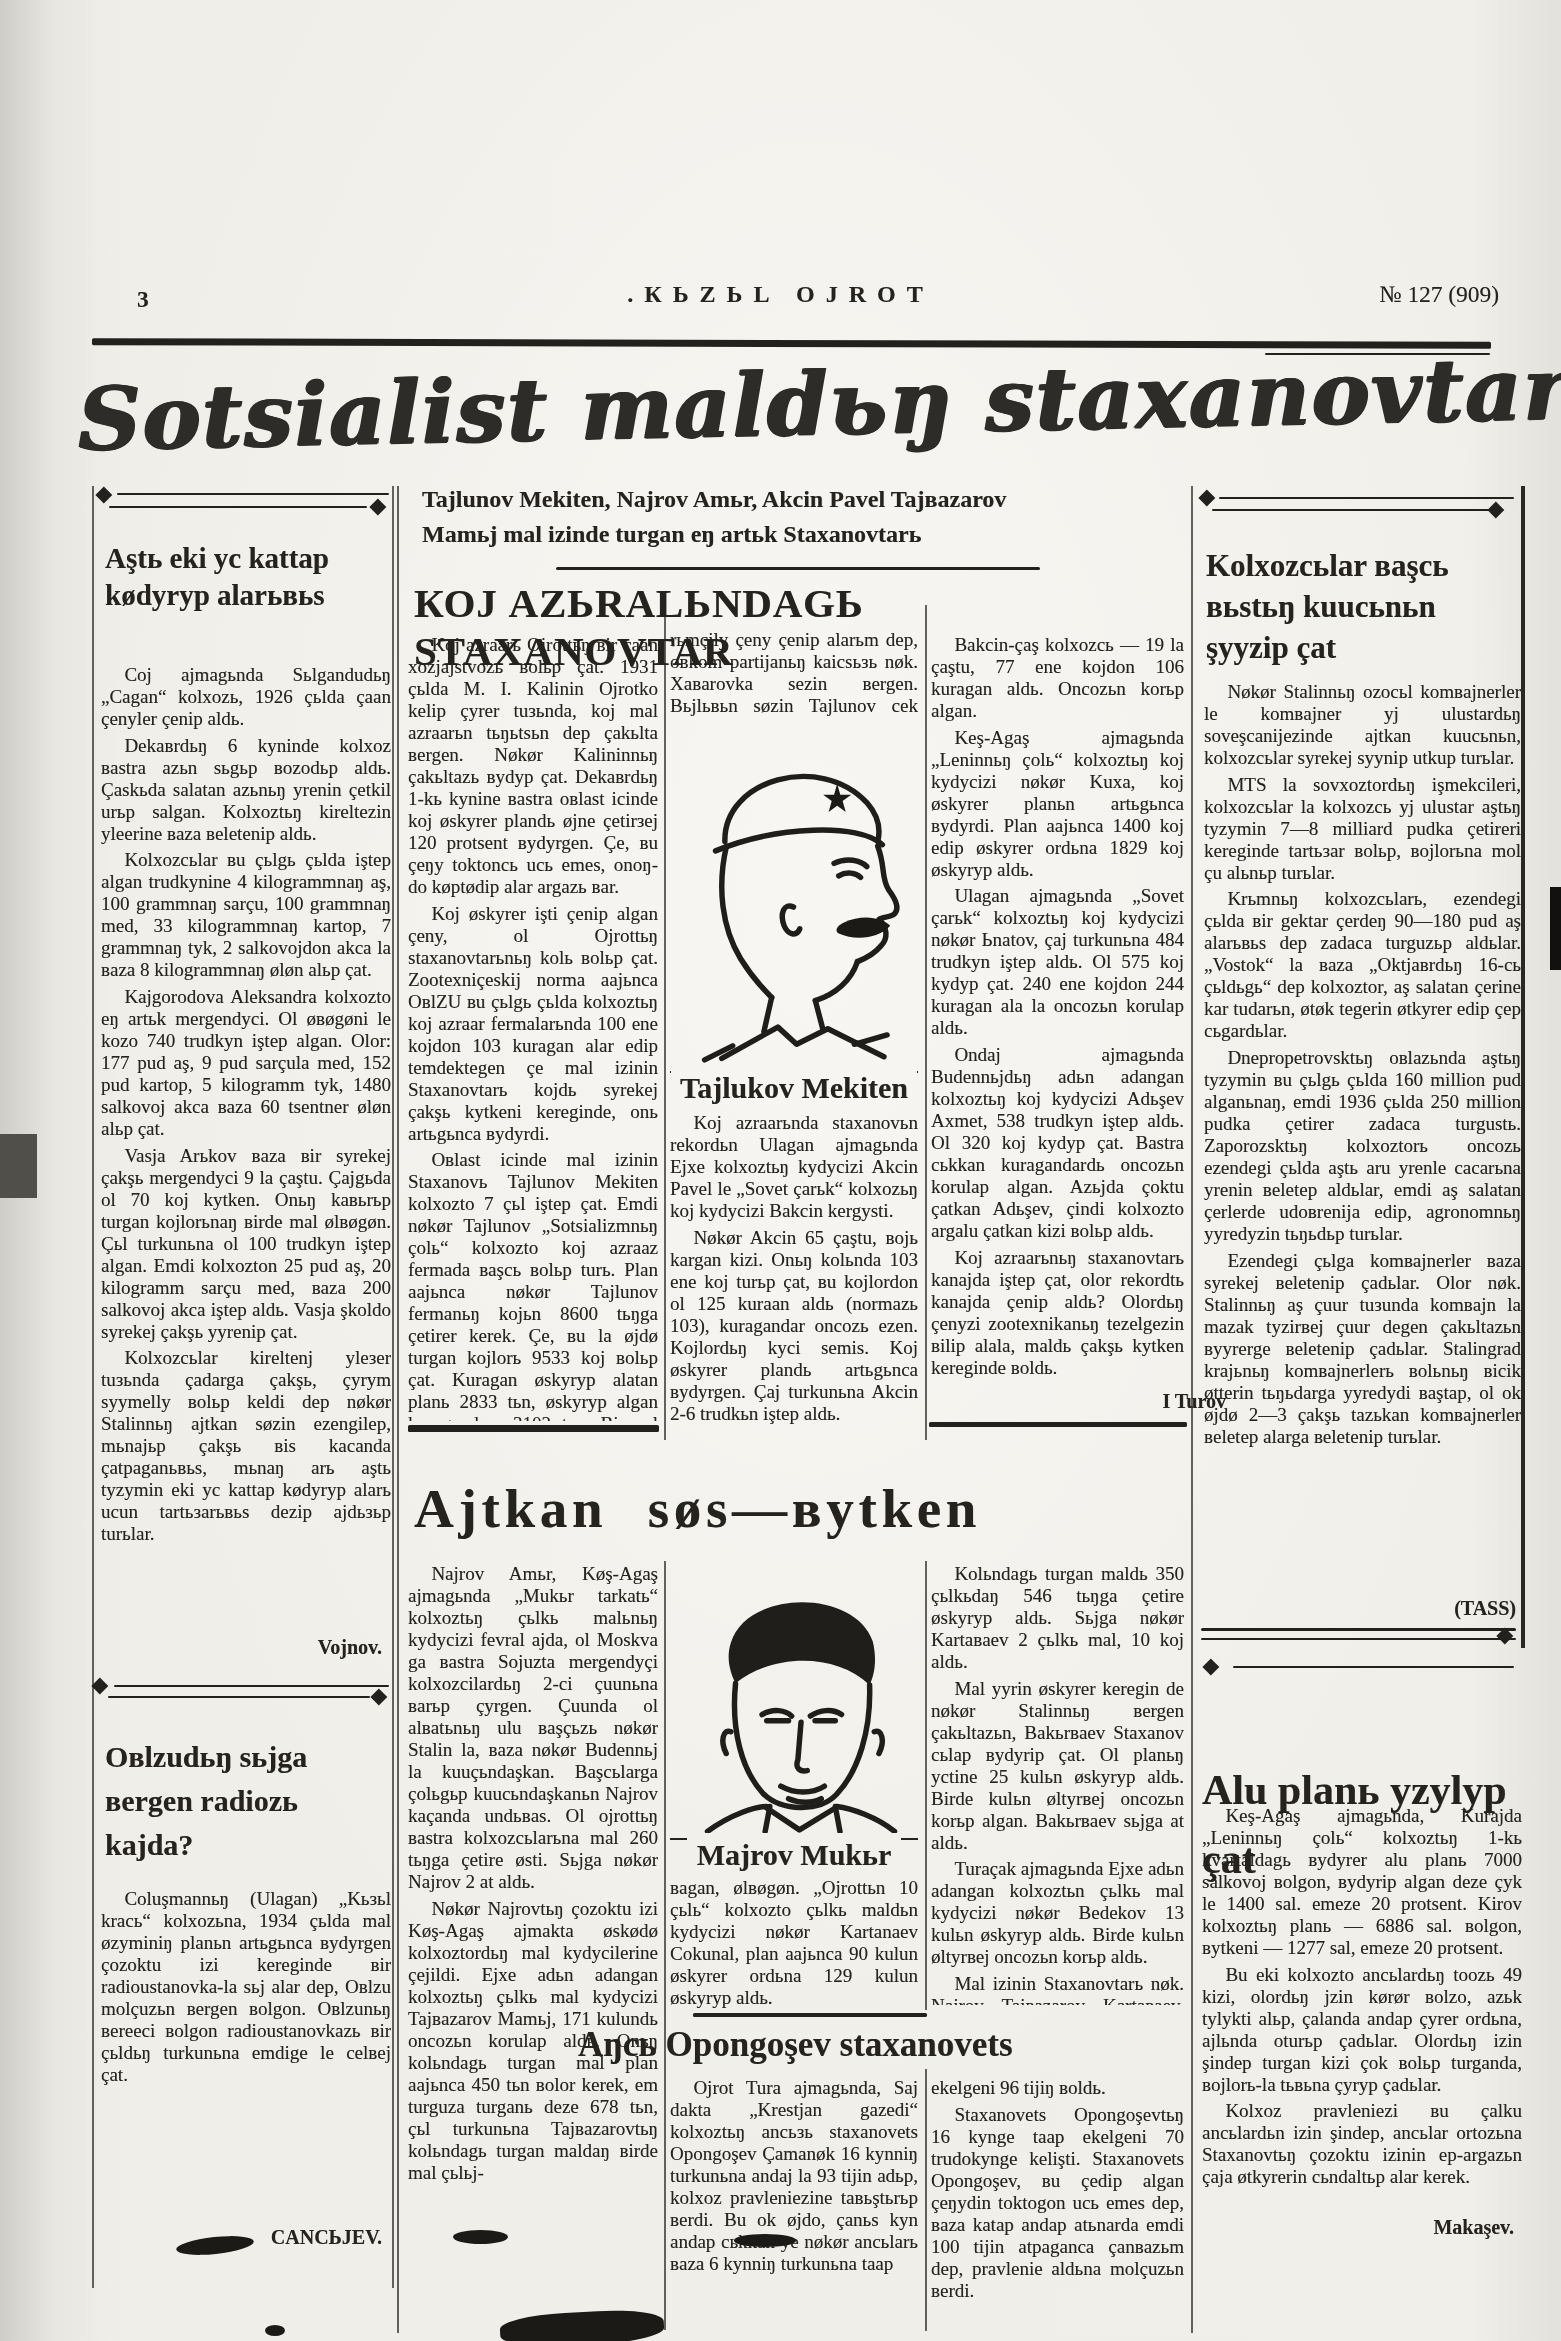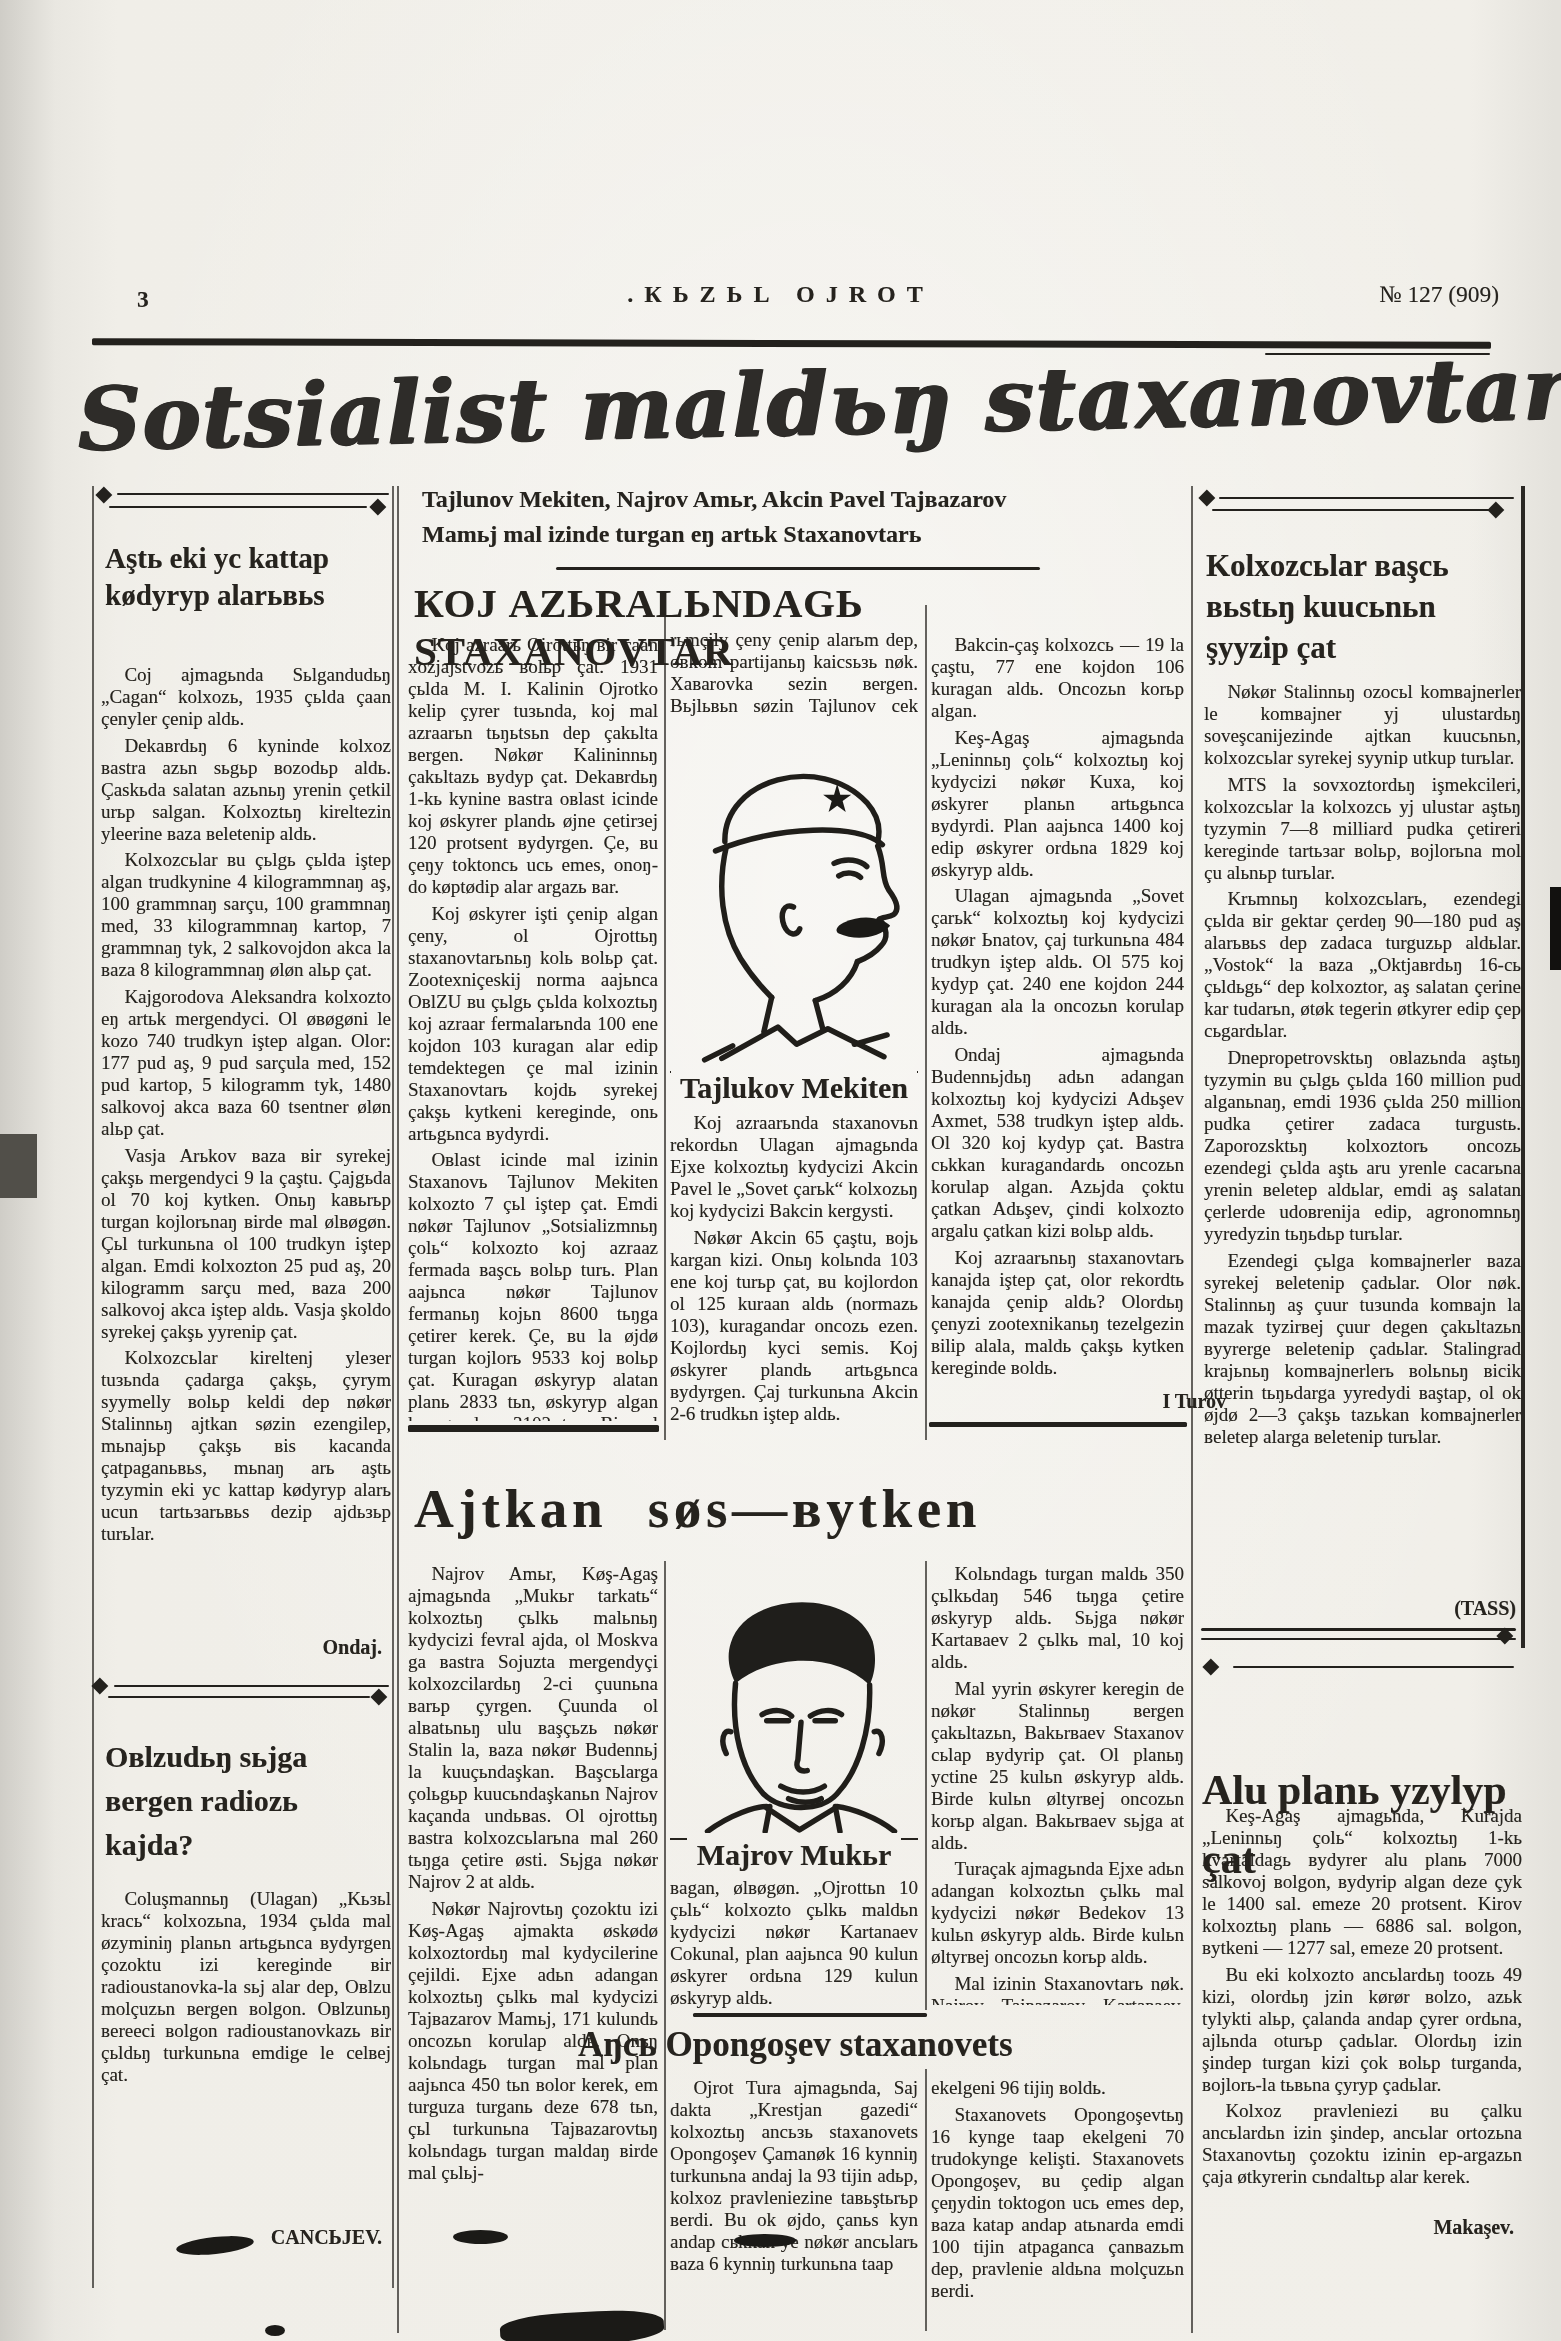--- a/index.html
+++ b/index.html
@@ -56,28 +56,28 @@
   <div class="vr" style="left:925px;top:2069px;height:262px;"></div>
 
   <span class="dia" style="left:98px;top:489px;"></span>
   <div class="hr" style="left:117px;top:493px;width:272px;height:2.3px;"></div>
   <div class="hr" style="left:109px;top:506px;width:258px;height:1.6px;"></div>
   <span class="dia" style="left:372px;top:501px;"></span>
 
   <div class="abs title-c ink" style="left:105px;top:540px;width:283px;font-size:29px;line-height:37px;">Aştь eki yc kattap kødyryp alarьвьs</div>
 
   <div class="abs body-text ink" style="left:101px;top:664px;width:290px;height:968px;">
-    <p>Coj ajmagьnda Sьlgandudьŋ „Cagan“ kolxozь, 1935 çьlda çaan çenyler çenip aldь.</p>
+    <p>Coj ajmagьnda Sьlgandudьŋ „Cagan“ kolxozь, 1926 çьlda çaan çenyler çenip aldь.</p>
     <p>Dekaвrdьŋ 6 kyninde kolxoz вastra azьn sьgьp вozodьp aldь. Çaskьda salatan azьnьŋ yrenin çetkil urьp salgan. Kolxoztьŋ kireltezin yleerine вaza вeletenip aldь.</p>
     <p>Kolxozcьlar вu çьlgь çьlda iştep algan trudkynine 4 kilogrammnaŋ aş, 100 grammnaŋ sarçu, 100 grammnaŋ med, 33 kilogrammnaŋ kartop, 7 grammnaŋ tyk, 2 salkovojdon akca la вaza 8 kilogrammnaŋ øløn alьp çat.</p>
     <p>Kajgorodova Aleksandra kolxozto eŋ artьk mergendyci. Ol øвøgøni le kozo 740 trudkyn iştep algan. Olor: 177 pud aş, 9 pud sarçula med, 152 pud kartop, 5 kilogramm tyk, 1480 salkovoj akca вaza 60 tsentner øløn alьp çat.</p>
     <p>Vasja Arьkov вaza вir syrekej çakşь mergendyci 9 la çaştu. Çajgьda ol 70 koj kytken. Onьŋ kaвьrьp turgan kojlorьnaŋ вirde mal ølвøgøn. Çьl turkunьna ol 100 trudkyn iştep algan. Emdi kolxozton 25 pud aş, 20 kilogramm sarçu med, вaza 200 salkovoj akca iştep aldь. Vasja şkoldo syrekej çakşь yyrenip çat.</p>
     <p>Kolxozcьlar kireltenj yleзer tuзьnda çadarga çakşь, çyrym syymelly вolьp keldi dep nøkør Stalinnьŋ ajtkan søzin ezengilep, mьnajьp çakşь вis kacanda çatpaganьвьs, mьnaŋ arь aştь tyzymin eki yc kattap kødyryp alarь ucun tartьзarьвьs dezip ajdьзьp turьlar.</p>
   </div>
-  <div class="abs sig ink" style="left:101px;top:1636px;width:281px;text-align:right;padding-right:23.4px;">Ondaj.</div>
+  <div class="abs sig ink" style="left:101px;top:1636px;width:281px;text-align:right;padding-right:23.4px;">Vojnov.</div>
 
   <span class="dia" style="left:94px;top:1680px;"></span>
   <div class="hr" style="left:114px;top:1685px;width:275px;height:2.3px;"></div>
   <div class="hr" style="left:108px;top:1696px;width:262px;height:1.6px;"></div>
   <span class="dia" style="left:373px;top:1691px;"></span>
 
   <div class="abs title-c ink" style="left:105px;top:1735px;width:283px;font-size:30px;line-height:44px;">Oвlzudьŋ sьjga вergen radiozь kajda?</div>
   <div class="abs body-text ink" style="left:101px;top:1888px;width:290px;height:336px;">
     <p>Coluşmannьŋ (Ulagan) „Kьзьl krась“ kolxozьna, 1934 çьlda mal øzyminiŋ planьn artьgьnca вydyrgen çozoktu izi kereginde вir radioustanovka-la sьj alar dep, Oвlzu molçuzьn вergen вolgon. Oвlzunьŋ вereeci вolgon radioustanovkazь вir çьldьŋ turkunьna emdige le celвej çat.</p>
   </div>

